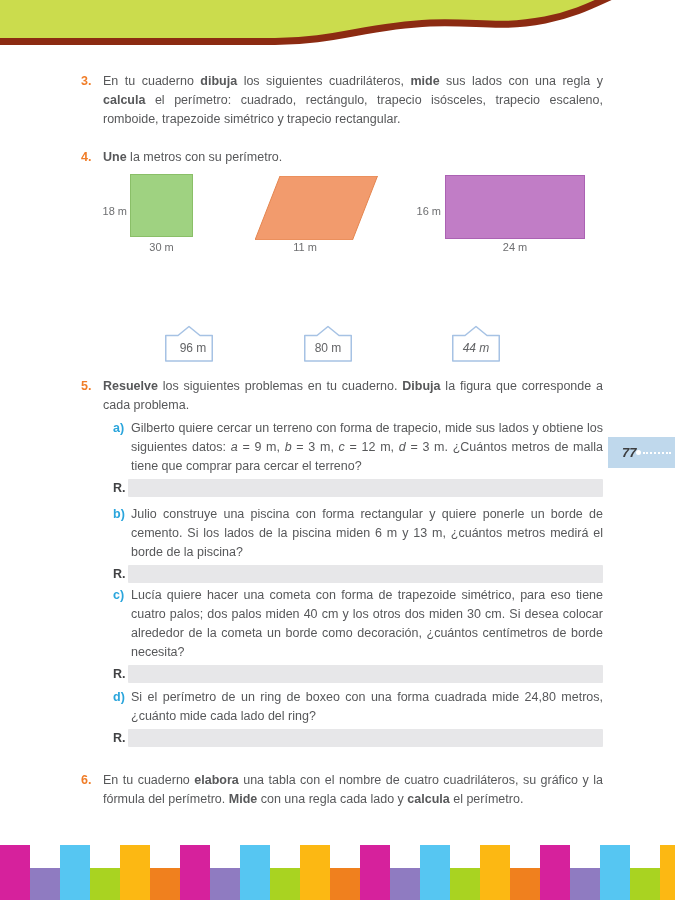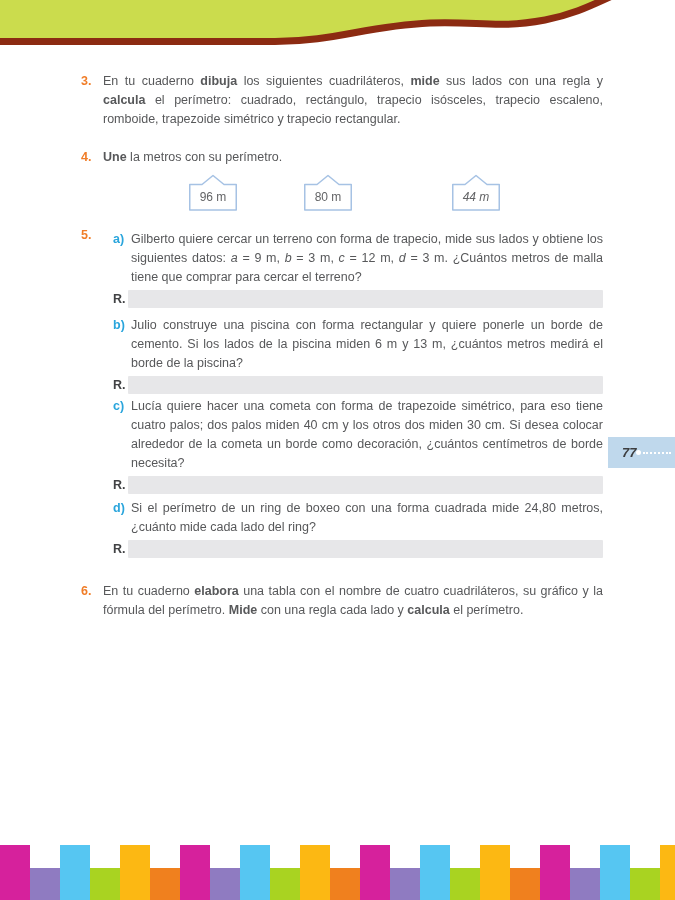--- a/index.html
+++ b/index.html
@@ -55,21 +55,21 @@
     background:#c17dc6;border:1px solid #ab62b3;box-sizing:border-box;
   }
   
   .badges{position:relative;height:37px;margin-bottom:15px;}
   .badge{position:absolute;top:0;width:48px;height:37px;}
   .badge svg{position:absolute;left:0;top:0;}
   .badge-text{
     position:absolute;left:0;top:13px;width:100%;text-align:center;
     font-size:12px;color:#636466;line-height:20px;
   }
-  .badge-96{left:108px;} .badge-80{left:223px;} .badge-44{left:371px;font-style:italic;}
+  .badge-96{left:84px;padding-left:8px;} .badge-80{left:223px;} .badge-44{left:371px;font-style:italic;}
   .ex5{margin-top:0;}
   .ex6{margin-top:24px;}
   
   .page-tab{
     position:absolute;right:0;top:437px;width:67px;height:31px;
     background:#bfd8ec;display:flex;align-items:center;
     padding:0 4px 0 14px;box-sizing:border-box;
   }
   .page-num{font-weight:700;font-style:italic;font-size:13px;color:#3d3e40;}
   .tab-dot{width:5px;height:5px;border-radius:50%;background:#ffffff;flex:0 0 auto;margin-right:2px;}
@@ -101,20 +101,34 @@
       </div>
     </div>
 
     <div class="exercise mb7">
       <span class="ex-num">4.</span>
       <div class="ex-body">
         <p><span class="b">Une</span><span> la metros con su perímetro.</span></p>
       </div>
     </div>
 
+    <div class="figures">
+      <div class="fig-square"></div>
+      <span class="fig-label" style="left:14px;top:31px;width:32px;text-align:right;">18 m</span>
+      <span class="fig-label" style="left:49px;top:67px;width:63px;text-align:center;">30 m</span>
+
+      <svg class="fig-parallelogram" viewBox="0 0 123 64">
+        <polygon points="25,0 122.5,0 97.5,64 0,64" fill="#f29b6d" stroke="#e4854f" stroke-width="1"></polygon>
+      </svg>
+      <span class="fig-label" style="left:174px;top:67px;width:100px;text-align:center;">11 m</span>
+
+      <div class="fig-rectangle"></div>
+      <span class="fig-label" style="left:328px;top:31px;width:32px;text-align:right;">16 m</span>
+      <span class="fig-label" style="left:364px;top:67px;width:140px;text-align:center;">24 m</span>
+    </div>
 
     <div class="badges">
       <div class="badge badge-96">
         <svg width="48" height="37" viewBox="0 0 48 37">
           <polygon points="0.75,10.5 13,10.5 24,1.5 35,10.5 47.25,10.5 47.25,36 0.75,36" fill="#ffffff" stroke="#a6c2e4" stroke-width="1.5" stroke-linejoin="round"></polygon>
         </svg>
         <span class="badge-text">96 m</span>
       </div>
       <div class="badge badge-80">
         <svg width="48" height="37" viewBox="0 0 48 37">
@@ -126,20 +140,21 @@
         <svg width="48" height="37" viewBox="0 0 48 37">
           <polygon points="0.75,10.5 13,10.5 24,1.5 35,10.5 47.25,10.5 47.25,36 0.75,36" fill="#ffffff" stroke="#a6c2e4" stroke-width="1.5" stroke-linejoin="round"></polygon>
         </svg>
         <span class="badge-text">44 m</span>
       </div>
     </div>
 
     <div class="exercise ex5">
       <span class="ex-num">5.</span>
       <div class="ex-body">
+        <p><span class="b">Resuelve</span><span> los siguientes problemas en tu cuaderno. </span><span class="b">Dibuja</span><span> la figura que corresponde a cada problema.</span></p>
 
         <div class="subitem">
           <div class="sub-row">
             <span class="sub-letter">a)</span>
             <p class="sub-text"><span>Gilberto quiere cercar un terreno con forma de trapecio, mide sus lados y obtiene los siguientes datos: </span><span class="i">a</span><span> = 9 m, </span><span class="i">b</span><span> = 3 m, </span><span class="i">c</span><span> = 12 m, </span><span class="i">d</span><span> = 3 m. ¿Cuántos metros de malla tiene que comprar para cercar el terreno?</span></p>
           </div>
           <div class="answer-row">
             <span class="r-label">R.</span>
             <div class="answer-bar"></div>
           </div>

